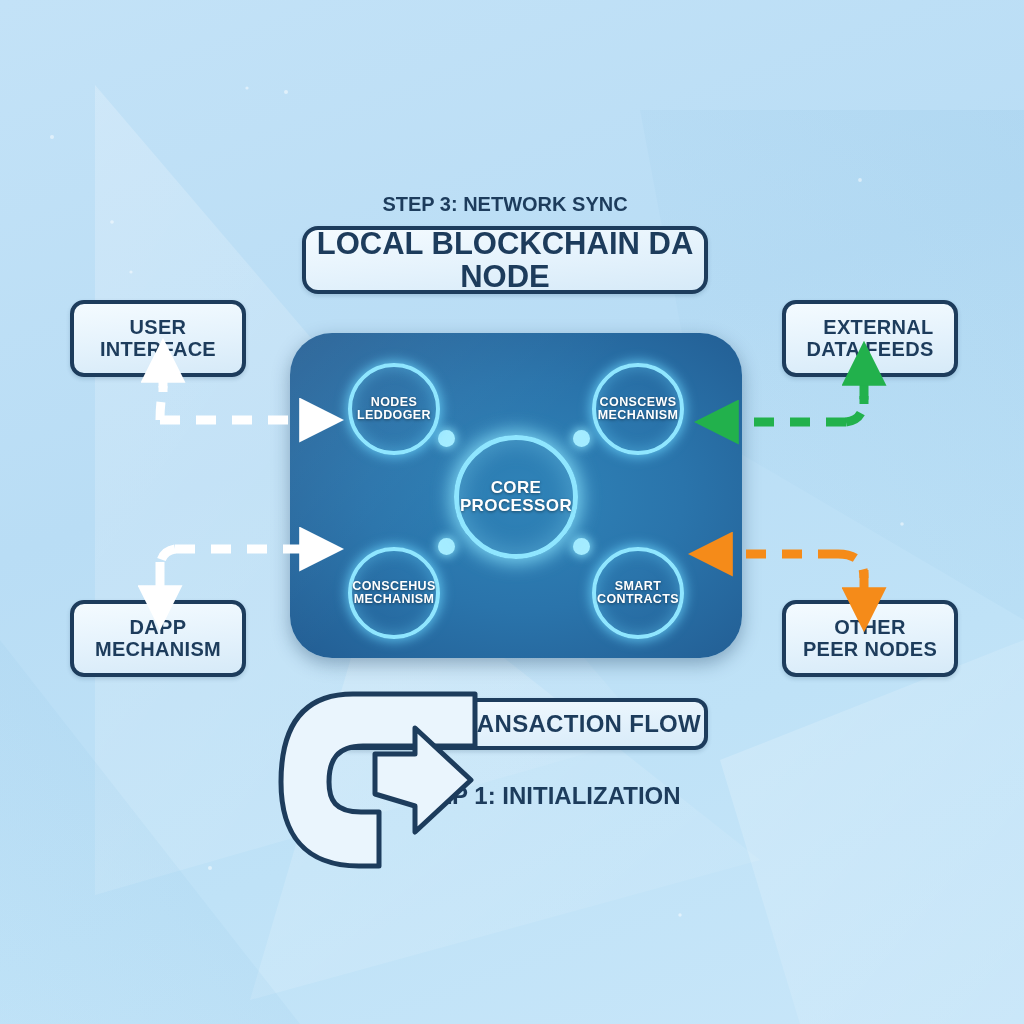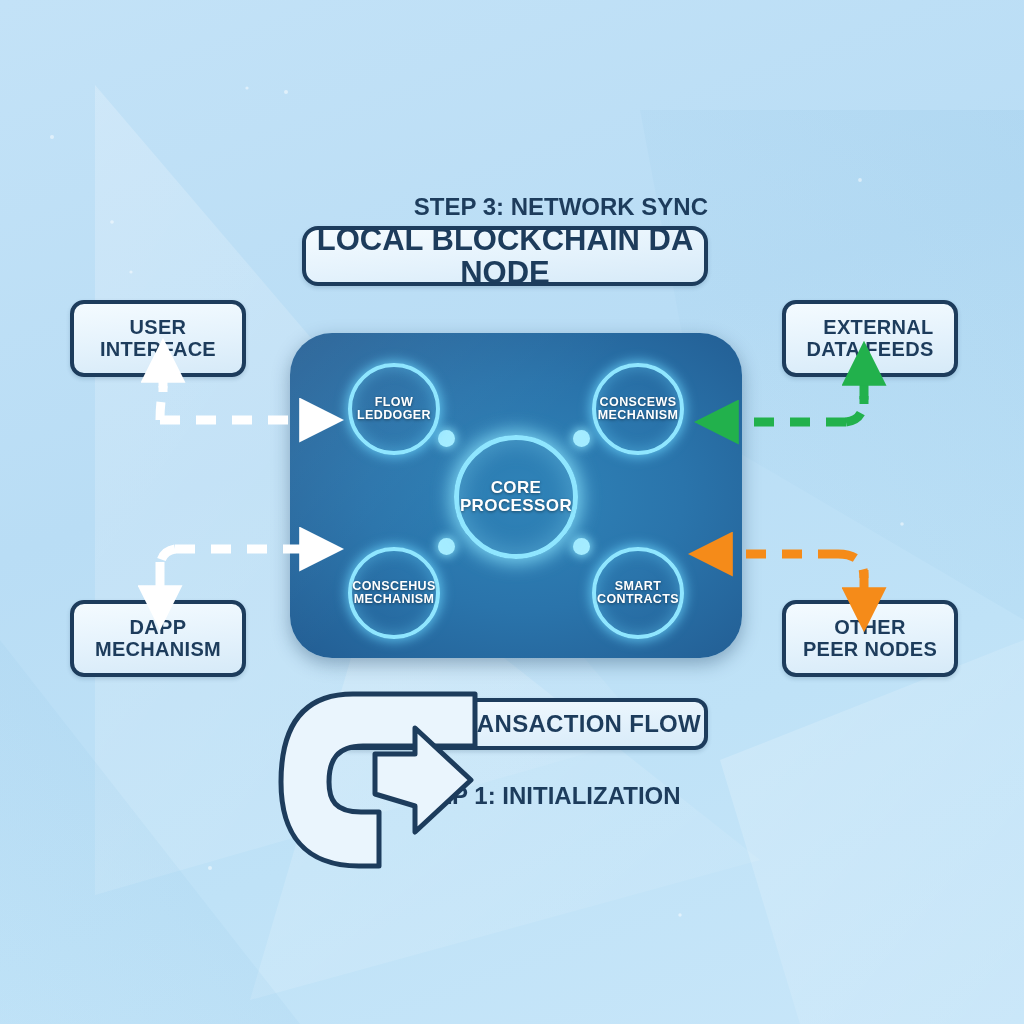--- a/index.html
+++ b/index.html
@@ -35,33 +35,33 @@
     letter-spacing: 0.3px;
     line-height: 1.08;
     box-shadow: 0 2px 4px rgba(20,60,95,0.18);
   }
   .box span { display: block; }
 
   .side-box { width: 176px; height: 77px; font-size: 20px; }
 
   #title-box {
     left: 302px; top: 226px;
-    width: 406px; height: 60px;
+    width: 406px; height: 68px;
     font-size: 31px;
     border-radius: 16px;
     letter-spacing: 0px;
   }
 
   #step3-label {
     position: absolute;
     left: 302px; top: 193px;
     width: 406px;
-    text-align: right;
+    text-align: center;
     color: #1d3c5c;
-    font-size: 24px;
+    font-size: 20px;
     font-weight: bold;
   }
 
   #step1-label {
     position: absolute;
     left: 340px; top: 782px;
     width: 406px;
     text-align: center;
     color: #1d3c5c;
     font-size: 24px;
@@ -238,21 +238,21 @@
 
   <div id="main-panel"></div>
 
   <div class="connector-dot" id="dot-tl"></div>
   <div class="connector-dot" id="dot-tr"></div>
   <div class="connector-dot" id="dot-bl"></div>
   <div class="connector-dot" id="dot-br"></div>
 
   <div class="node-circle node-small" id="node-tl">
     <div>
-      <span>FLOW</span>
+      <span>NODES</span>
       <span>LEDDOGER</span>
     </div>
   </div>
   <div class="node-circle node-small" id="node-tr">
     <div>
       <span>CONSCEWS</span>
       <span>MECHANISM</span>
     </div>
   </div>
   <div class="node-circle node-small" id="node-bl">

